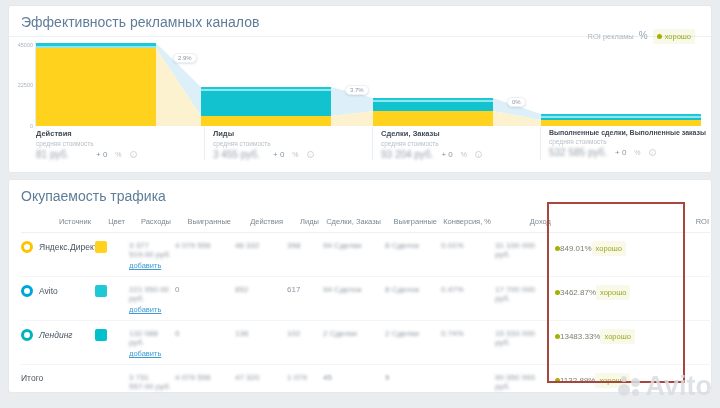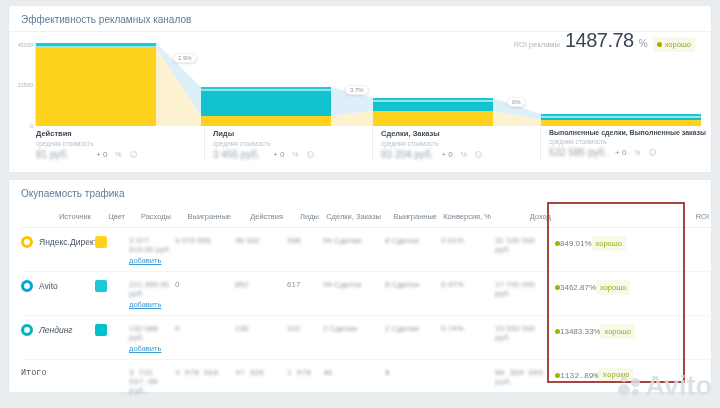--- a/index.html
+++ b/index.html
@@ -5,21 +5,21 @@
   html,body{margin:0;padding:0;}
   body{
     width:720px;height:408px;overflow:hidden;position:relative;
     background:#e9edf0;
     font-family:"Liberation Sans","DejaVu Sans",sans-serif;
     -webkit-font-smoothing:antialiased;
   }
   .card{position:absolute;left:8px;background:#fff;border:1px solid #e4e9ec;border-radius:3px;box-sizing:border-box;}
   #card-funnel{top:5px;width:704px;height:168px;}
   #card-table{top:179px;width:704px;height:214px;}
-  .card-title{padding:8px 12px 6px 12px;font-size:10px;color:#5f7d99;border-bottom:1px solid #eef1f3;}
+  .card-title{padding:8px 12px 6px 12px;font-size:14px;color:#5f7d99;border-bottom:1px solid #eef1f3;}
 
   
   .roi-summary{position:absolute;top:23px;right:16px;display:flex;align-items:baseline;gap:5px;}
   .roi-summary .lbl{font-size:7.5px;color:#adb7c1;}
   .roi-summary .val{font-size:20px;color:#3a4552;letter-spacing:-0.5px;}
   .roi-summary .unit{font-size:10px;color:#9aa5af;}
   .status-chip{display:inline-flex;align-items:center;gap:3px;background:rgba(190,200,40,0.10);border-radius:2px;padding:3px 4px;}
   .dot{width:5px;height:5px;border-radius:50%;background:#a6b000;display:inline-block;}
   .status-txt{font-size:7.5px;color:#9aa81a;}
 
@@ -40,21 +40,21 @@
   .stage .v{font-size:10px;color:#959fa8;filter:blur(1.7px);min-width:52px;}
   .stage .d{font-size:8px;color:#8794a0;}
   .stage .du{font-size:7px;color:#bcc4cc;}
   .info-i{display:inline-block;width:7px;height:7px;border:1px solid #ccd3d9;border-radius:50%;
           font-size:5px;line-height:7px;text-align:center;color:#ccd3d9;box-sizing:border-box;}
 
   
   table{border-collapse:collapse;table-layout:fixed;width:692px;margin-left:12px;}
   th{font-size:7.5px;color:#7b8893;font-weight:normal;text-align:right;padding:7px 4px 6px 0;border-bottom:1px solid #eef1f3;}
   td{font-size:8px;color:#8d97a1;vertical-align:top;padding:8px 4px 6px 0;border-bottom:1px solid #f2f4f6;}
-  tr.last td{border-bottom:none;font-family:Liberation Mono, monospace;}
+  tr.last td{border-bottom:none;}
   .c0{width:74px;}.c1{width:34px;}.c2{width:46px;}.c3{width:60px;}.c4{width:52px;}
   .c5{width:36px;}.c6{width:62px;}.c7{width:56px;}.c8{width:54px;}.c9{width:60px;}.c10{width:158px;}
   .src-cell{display:flex;align-items:center;gap:6px;}
   .src-name{font-size:8.5px;color:#4a5560;}
   .ring{width:6px;height:6px;border-radius:50%;border:3px solid;flex:0 0 auto;}
   .ring.ry{border-color:#ffc400;}
   .ring.ra{border-color:#00a5dc;}
   .ring.rl{border-color:#00b4bf;}
   .swatch{width:12px;height:12px;border-radius:2px;display:inline-block;}
   .sw-y{background:#ffd21e;}
@@ -81,21 +81,20 @@
   .wm-text{font-size:27px;font-weight:bold;color:#d9dde2;letter-spacing:0;}
 </style>
 </head>
 <body>
 
 <div class="card" id="card-funnel">
   <div class="card-title">Эффективность рекламных каналов</div>
 
   <div class="roi-summary">
     <span class="lbl">ROI рекламы</span>
-    <span class="val">1487.78</span>
     <span class="unit">%</span>
     <span class="status-chip">
       <span class="dot"></span>
       <span class="status-txt">хорошо</span>
     </span>
   </div>
 
   <div class="ytick" style="top:36px;">45000</div>
   <div class="ytick" style="top:76px;">22500</div>
   <div class="ytick" style="top:117px;">0</div>

